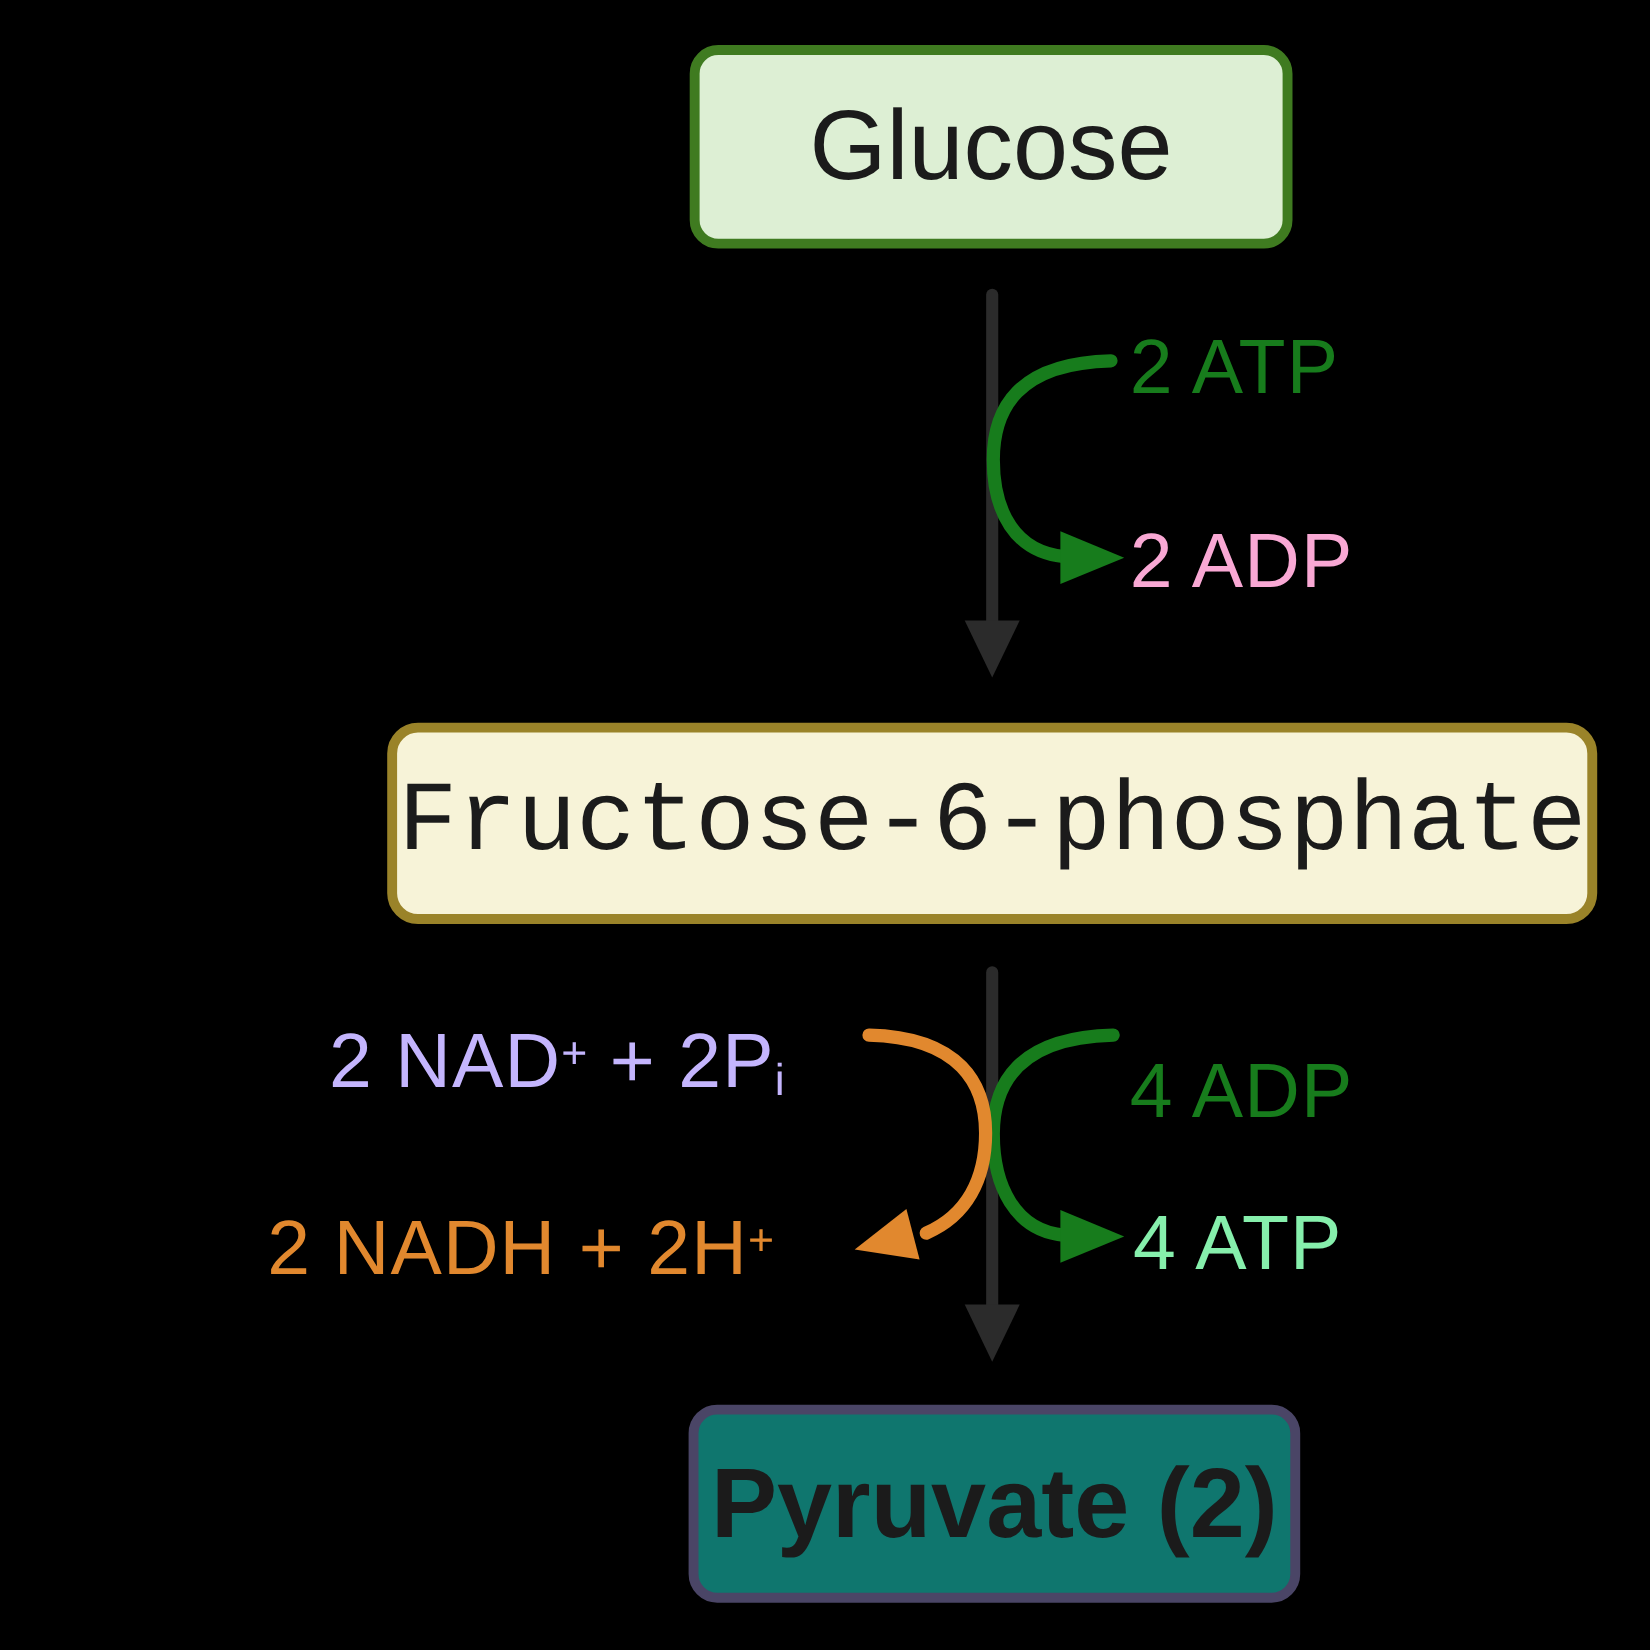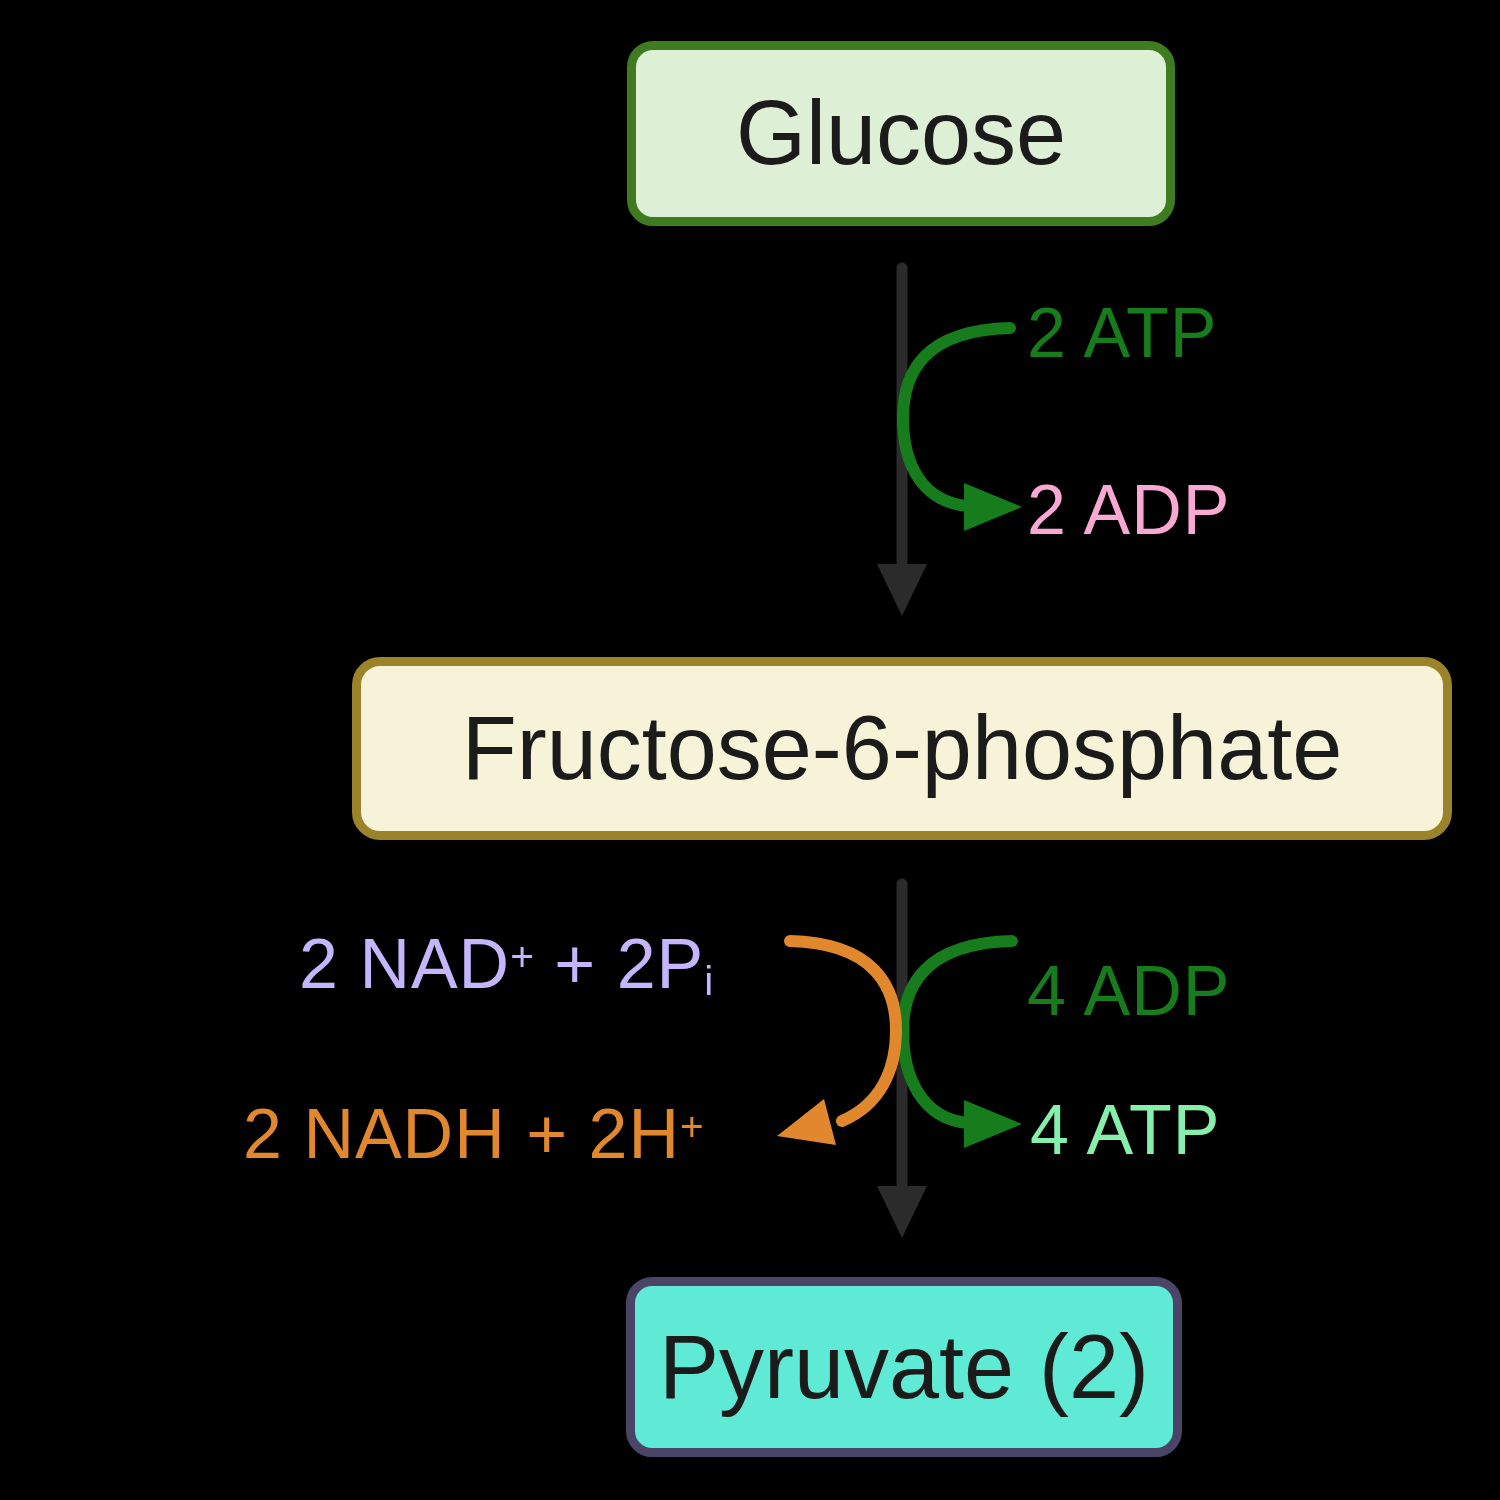--- a/index.html
+++ b/index.html
@@ -12,21 +12,21 @@
   .layer { position:absolute; left:0; top:0; width:1500px; height:1500px; }
   .node {
     position:absolute;
     box-sizing:border-box;
     border:9px solid #000;
     display:flex; align-items:center; justify-content:center;
     font-size:90px; font-weight:400;
     white-space:nowrap;
   }
   .node-glucose  { left:627px; top:41px;   width:548px;  height:185px; border-radius:26px; }
-  .node-f6p      { left:352px; top:657px;  width:1100px; height:183px; border-radius:28px; }
+  .node-f6p      { left:352px; top:657px;  width:1100px; height:183px; border-radius:28px;font-family:Liberation Mono, monospace; }
   .node-pyruvate { left:626px; top:1277px; width:556px;  height:180px; border-radius:26px; }
   .side-label {
     position:absolute;
     font-size:70px; font-weight:500;
     line-height:1.05;
     white-space:nowrap;
     letter-spacing:1px;
   }
   .side-label sup { font-size:58%; vertical-align:0.42em; letter-spacing:0; }
   .side-label sub { font-size:58%; vertical-align:-0.18em; letter-spacing:0; }
@@ -61,21 +61,21 @@
   </svg>
 
   <div class="node node-glucose" style="background-color: rgb(221, 239, 212); border-color: rgb(63, 123, 32); color: rgb(27, 27, 27);">
     <span>Glucose</span>
   </div>
 
   <div class="node node-f6p" style="background-color: rgb(247, 243, 216); border-color: rgb(154, 131, 41); color: rgb(27, 27, 27);">
     <span>Fructose-6-phosphate</span>
   </div>
 
-  <div class="node node-pyruvate" style="background-color: #5eead4; border-color: rgb(74, 69, 102); color: rgb(27, 27, 27);">
+  <div class="node node-pyruvate" style="background-color: #0f766e; border-color: rgb(74, 69, 102); color: rgb(27, 27, 27); font-weight: bold;">
     <span>Pyruvate (2)</span>
   </div>
 
   <div class="side-label lbl-atp-in" style="color: rgb(23, 124, 28);">2 ATP</div>
 
   <div class="side-label lbl-adp-out" style="color: #f9a8d4;">2 ADP</div>
 
   <div class="side-label lbl-nad-in" style="color: #c4b5fd; margin-top: 20px;">
     <span>2 NAD</span><sup>+</sup><span> + 2P</span><sub>i</sub>
   </div>

